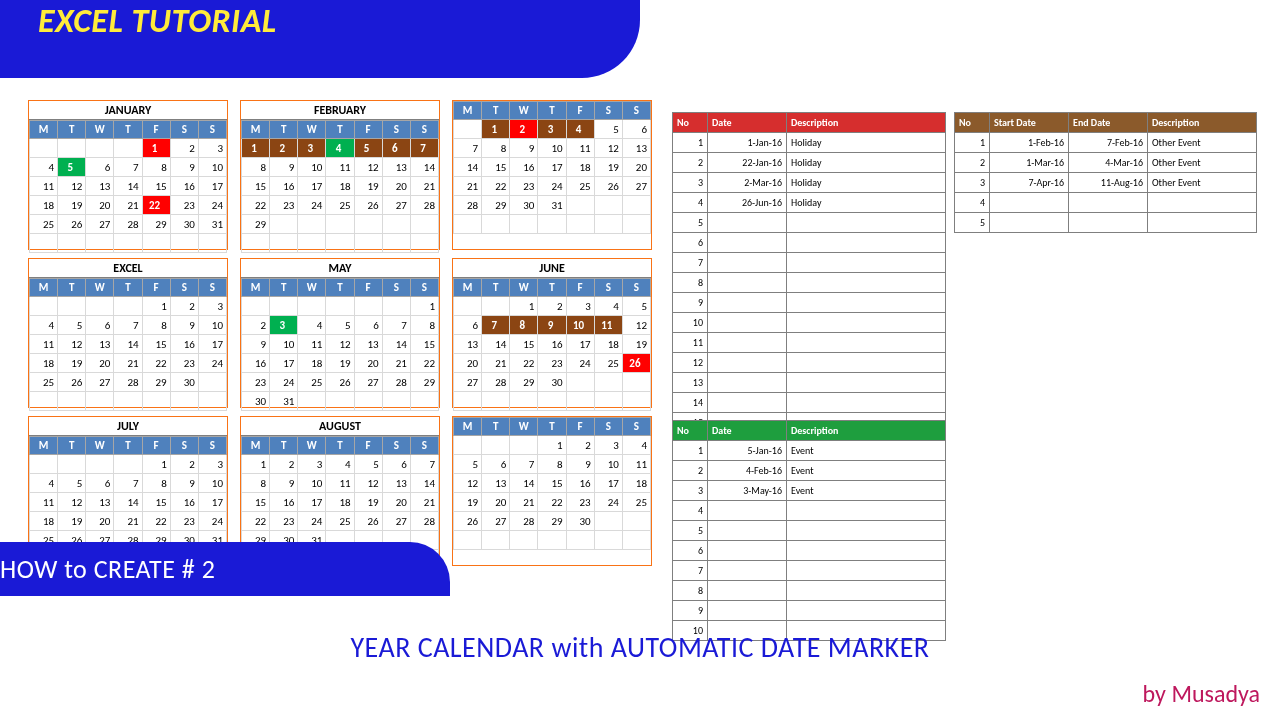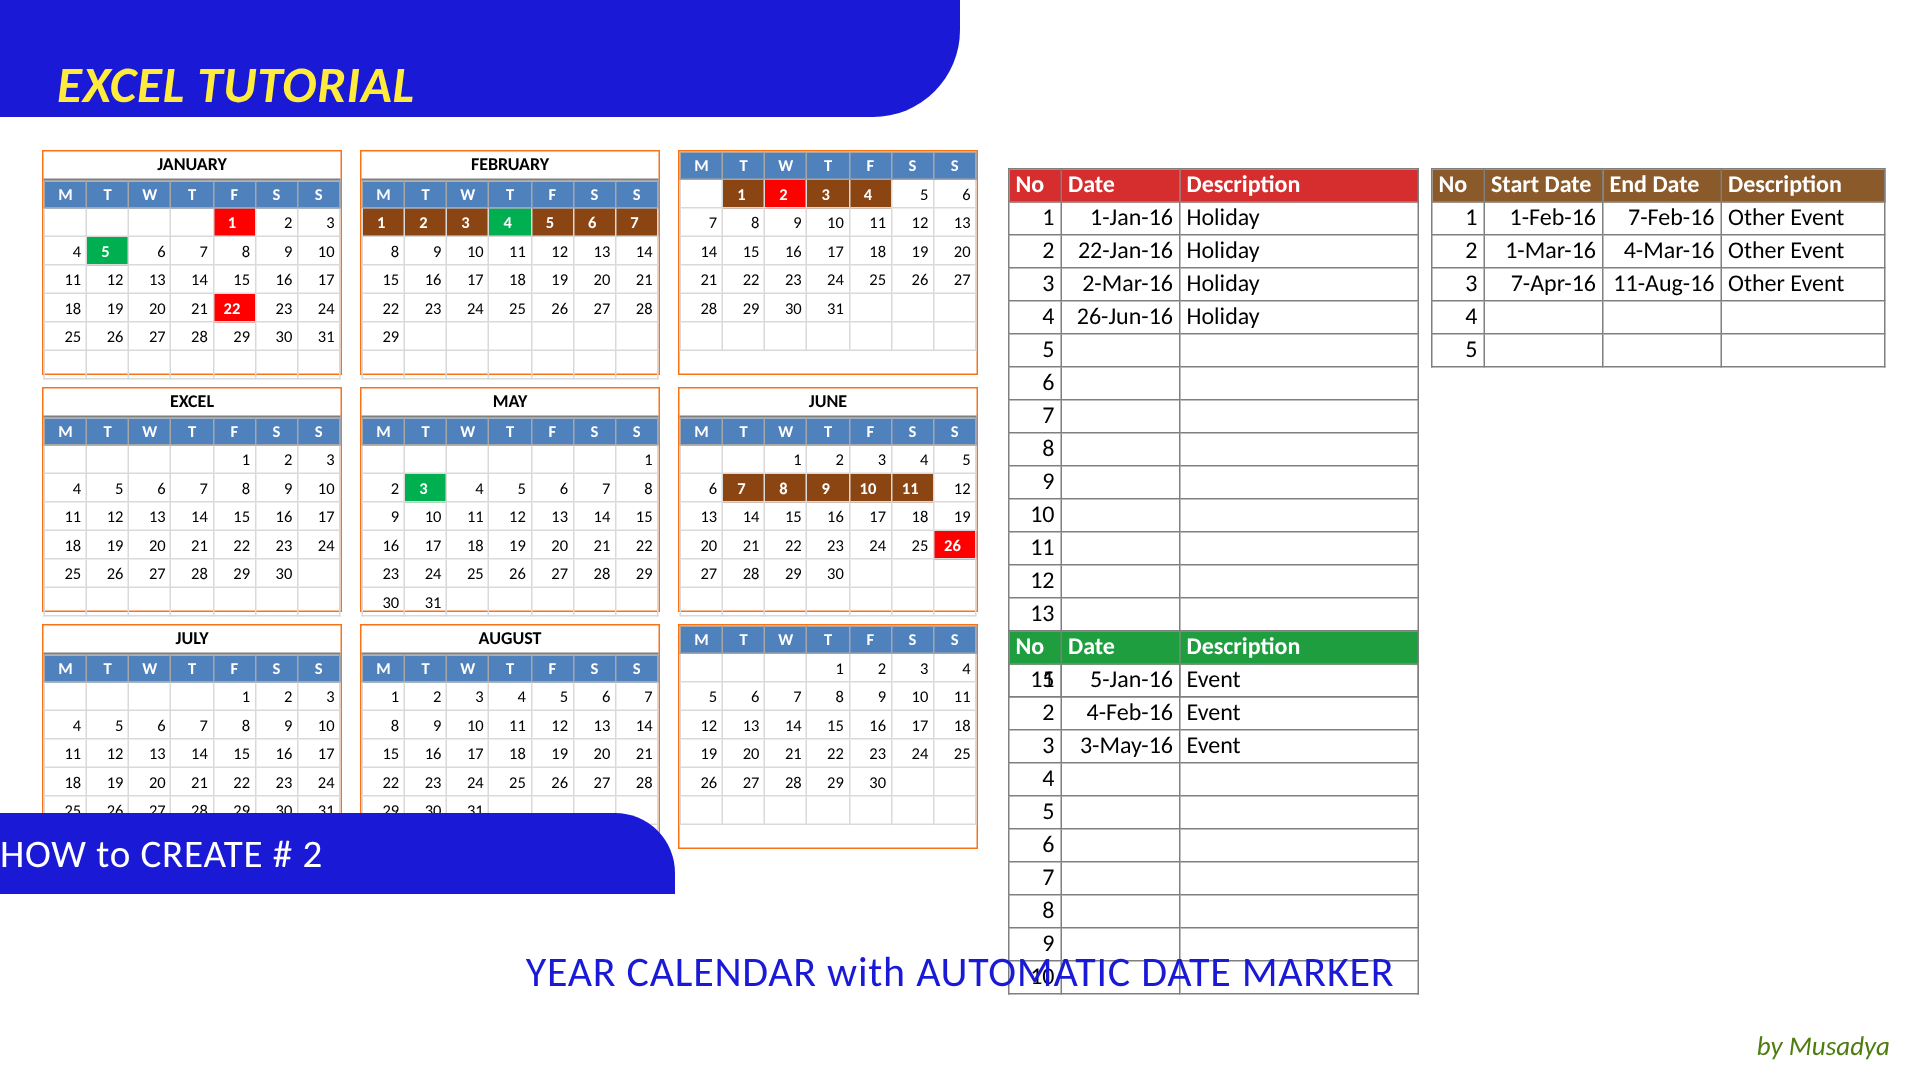--- a/index.html
+++ b/index.html
@@ -1,31 +1,31 @@
 <!DOCTYPE html>
 <html><head>
 <meta charset="utf-8">
 <style>
   html,body{margin:0;padding:0;width:1280px;height:720px;background:#fff;font-family:Calibri,Arial,sans-serif;overflow:hidden}
-  .banner-top{position:absolute;left:0;top:0;width:640px;height:78px;background:#1a1ad6;border-bottom-right-radius:58px;display:flex;align-items:flex-end;padding-left:38px;box-sizing:border-box}
+  .banner-top{position:absolute;left:0;top:0;width:640px;height:78px;background:#1a1ad6;border-bottom-right-radius:58px;display:flex;align-items:flex-start;padding-left:38px;box-sizing:border-box}
   .banner-top span{color:#ffeb3b;font-style:italic;font-weight:700;font-size:34px;letter-spacing:.5px}
   .banner-mid{position:absolute;left:0;top:542px;width:450px;height:54px;background:#1a1ad6;border-top-right-radius:40px;display:flex;align-items:center;box-sizing:border-box}
   .banner-mid span{color:#fff;font-size:26px;font-weight:400;letter-spacing:.5px}
   .subtitle{position:absolute;left:0;right:0;top:630px;text-align:center;color:#1a1ad6;font-size:28px;font-weight:500;letter-spacing:.5px}
-  .author{position:absolute;right:20px;bottom:12px;color:#4d7c0f;font-style:italic;font-size:18px}
+  .author{position:absolute;right:20px;bottom:12px;color:#be185d;font-size:24px}
   .cal-grid{position:absolute;left:28px;top:100px;display:grid;grid-template-columns:repeat(3,200px);grid-template-rows:repeat(3,150px);gap:8px 12px}
   .cal{border:1px solid #f97316}
   .cal .mname{text-align:center;font-weight:700;font-size:12px;padding:2px 0;border-bottom:1px solid #7f7f7f}
   .cal table{width:100%;border-collapse:collapse;table-layout:fixed}
   .cal th{background:#4f81bd;color:#fff;font-size:11px;font-weight:700;padding:2px 0;border:1px solid #a6a6a6}
   .cal td{font-size:11px;text-align:right;padding:1px 3px 1px 0;border:1px solid #d9d9d9;height:16px;color:#000}
   .cal td.hl-red{background:#ff0000;color:#fff;font-weight:700;text-align:center}
   .cal td.hl-green{background:#00b050;color:#fff;font-weight:700;text-align:center}
   .cal td.hl-brown{background:#8b4513;color:#fff;font-weight:700;text-align:center}
-  .list{position:absolute;border-collapse:collapse;font-size:16px}
+  .list{position:absolute;border-collapse:collapse;font-size:10px}
   .list th,.list td{border:1px solid #7f7f7f;padding:1px 4px;height:17px}
   .list th{color:#fff;font-weight:700;text-align:left}
   .list td.no{text-align:right;width:26px}
   .list td.dt{text-align:right}
   .l-red th{background:#d62e2e}
   .l-green th{background:#1e9e3e}
   .l-brown th{background:#8b5a2b}
   .l-red .desc{width:150px}.l-red .dt{width:70px}
   .l-green .desc{width:150px}.l-green .dt{width:70px}
   .l-brown .desc{width:100px}.l-brown .dt{width:70px}

